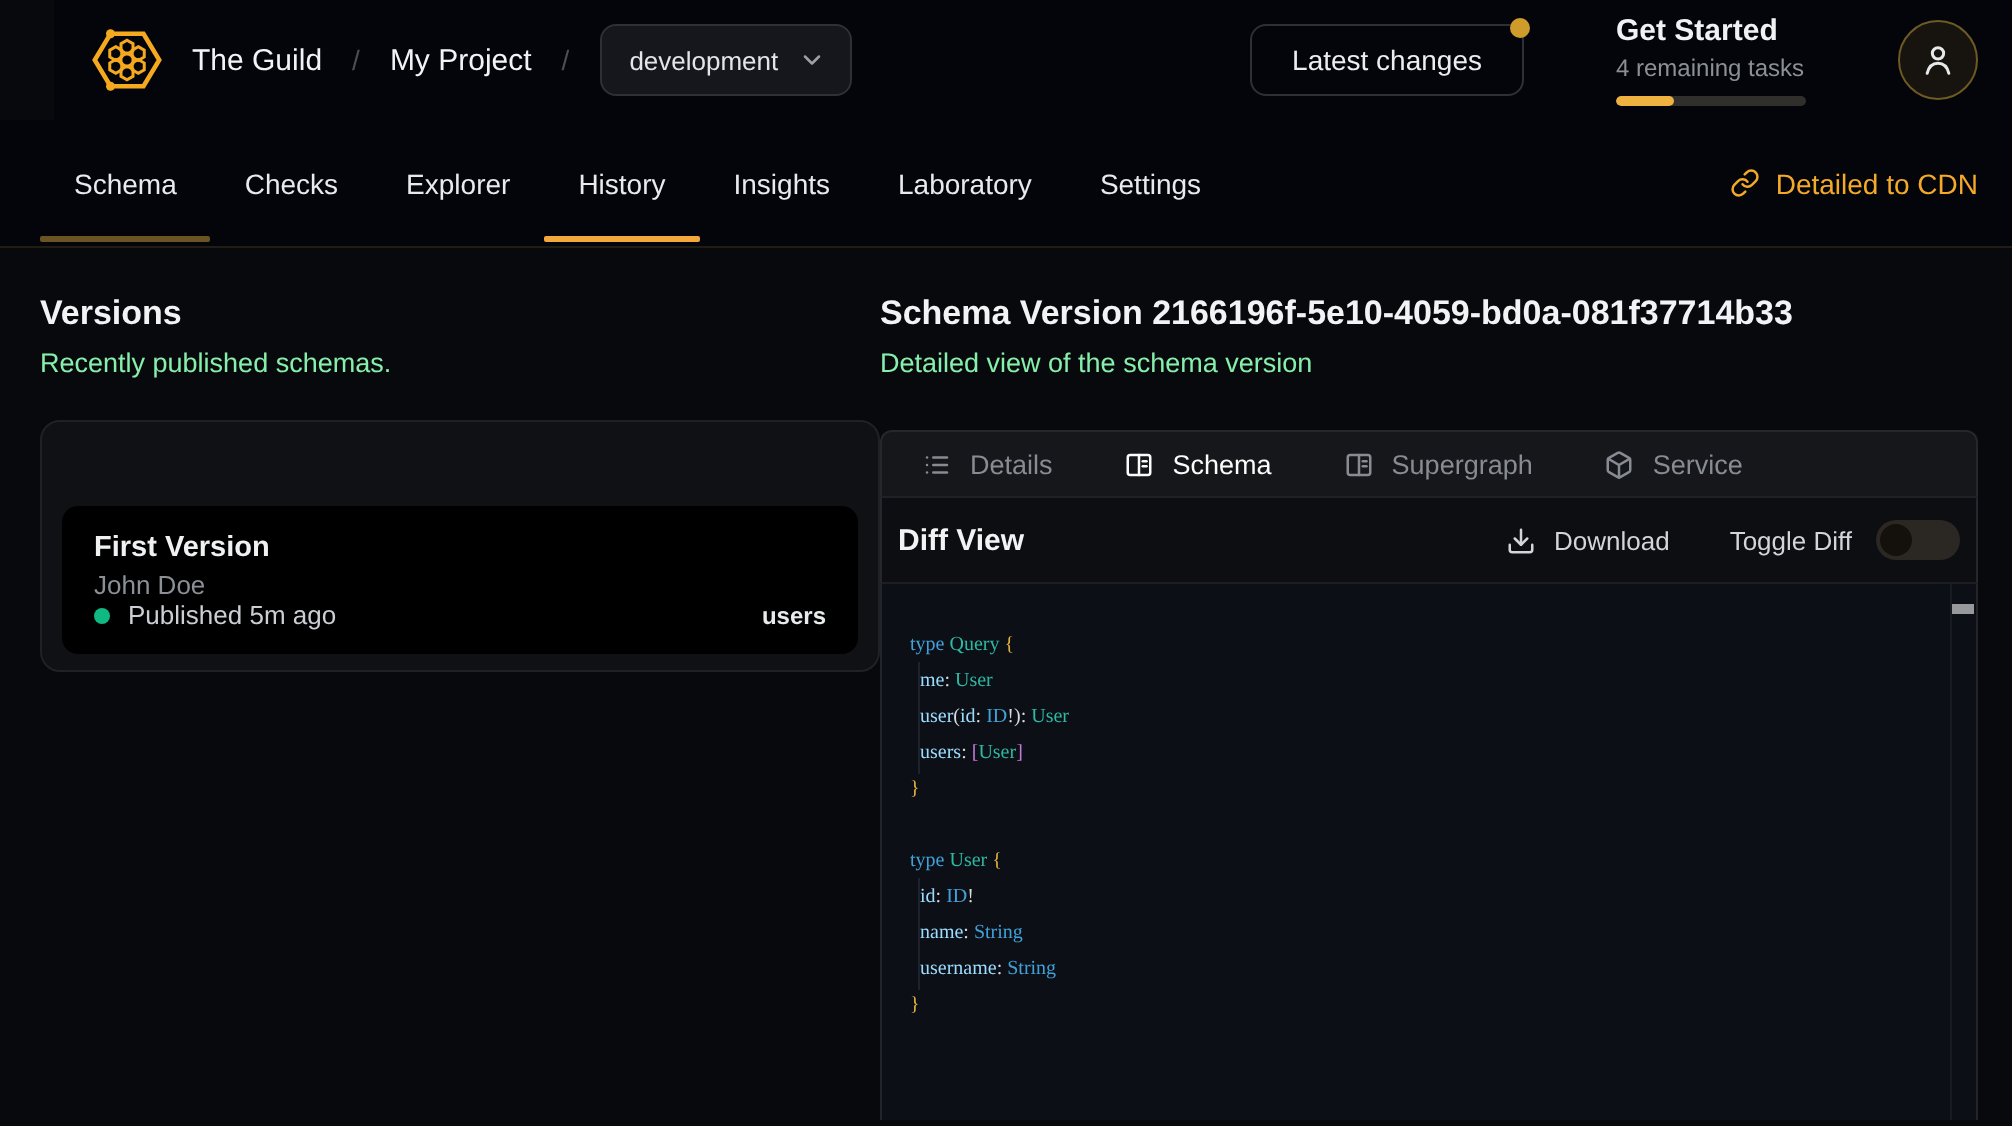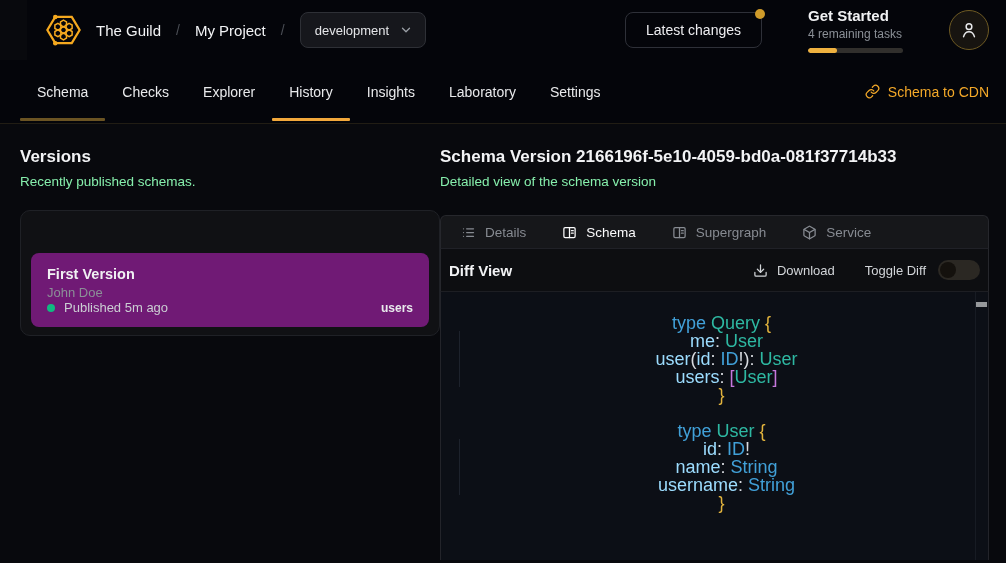--- a/index.html
+++ b/index.html
@@ -49,21 +49,21 @@
   
   .content { display:flex; padding:0 17px 0 20px; }
   .col-left { width:420px; flex:0 0 auto; }
   .col-right { flex:1; min-width:0; }
   .sec-title { margin-top:23px; font-size:17px; font-weight:700; color:#f2f3f5; }
   .sec-sub { margin-top:7px; font-size:13.5px; color:#86efac; }
 
   
   .vers-card { margin-top:21px; background:#101114; border:1px solid #1f2126;
     border-radius:10px; padding:42px 10px 8px 10px; }
-  .vers-item { background:#701a75; border-radius:8px; padding:13px 16px 12px 16px; cursor:pointer; }
+  .vers-item { background:#000000; border-radius:8px; padding:13px 16px 12px 16px; cursor:pointer; }
   .v-name { font-size:14.5px; font-weight:600; color:#f0f1f3; }
   .v-author { margin-top:3px; font-size:13px; color:#8b9097; }
   .v-row { margin-top:0; display:flex; align-items:center; }
   .v-dot { width:8px; height:8px; border-radius:50%; background:#10b981; margin-right:9px; }
   .v-status { font-size:13px; color:#cbced3; }
   .v-service { margin-left:auto; font-size:12px; font-weight:700; color:#e8eaec; }
 
   
   .panel { margin-top:26px; }
   .ptabs { height:34px; background:#16171a; border:1px solid #26272c; border-bottom:1px solid #202127;
@@ -80,22 +80,22 @@
     background:none; border:none; cursor:pointer; font-family:inherit; }
   .dl-btn svg { stroke:#d2d5d9; }
   .toggle-wrap { display:flex; align-items:center; gap:12px; }
   .toggle-label { font-size:13px; color:#d2d5d9; }
   .switch { position:relative; width:42px; height:20px; border-radius:10px; background:#2b2823; cursor:pointer; }
   .knob { position:absolute; left:2px; top:2px; width:16px; height:16px; border-radius:50%; background:#14110d; }
 
   
   .code { position:relative; height:268px; background:#0c0f16;
     border-left:1px solid #23242a; border-right:1px solid #23242a; overflow:hidden; }
-  .code-inner { padding:22px 0 0 14px; font-family:Liberation Sans, sans-serif;
-    font-size:18px;text-align:center; }
+  .code-inner { padding:22px 0 0 14px; font-family:Liberation Serif, serif;
+    font-size:10px; }
   .cl { position:relative; height:18px; line-height:18px; white-space:pre; }
   .cl.g::before { content:""; position:absolute; left:4px; top:-1px; bottom:-1px; width:1px;
     background:#1d222c; }
   .tk-kw { color:#41a0d8; } .tk-tn { color:#2eb8a2; } .tk-fd { color:#9cdcfe; }
   .tk-pu { color:#d8dbe0; } .tk-sc { color:#41a0d8; } .tk-br { color:#e2b33d; }
   .tk-bk { color:#c678dd; }
   .sb-track { position:absolute; top:0; right:0; bottom:0; width:13px; border-left:1px solid #171b23; }
   .sb-thumb { position:absolute; top:10px; right:1px; width:11px; height:5px; background:#96989b; cursor:pointer; }
 </style>
 </head>
@@ -159,21 +159,21 @@
     <div class="tab u-active">History</div>
     <div class="tab">Insights</div>
     <div class="tab">Laboratory</div>
     <div class="tab">Settings</div>
   </div>
   <div class="cdn-link">
     <svg width="15" height="15" viewBox="0 0 24 24" fill="none" stroke-width="2" stroke-linecap="round" stroke-linejoin="round">
       <path d="M10 13a5 5 0 0 0 7.54.54l3-3a5 5 0 0 0-7.07-7.07l-1.72 1.71"></path>
       <path d="M14 11a5 5 0 0 0-7.54-.54l-3 3a5 5 0 0 0 7.07 7.07l1.71-1.71"></path>
     </svg>
-    <span>Schema to CDN</span>
+    <span>Detailed to CDN</span>
   </div>
 </div>
 
 <div class="content">
 
   <div class="col-left">
     <div class="sec-title">Versions</div>
     <div class="sec-sub">Recently published schemas.</div>
 
     <div class="vers-card">

